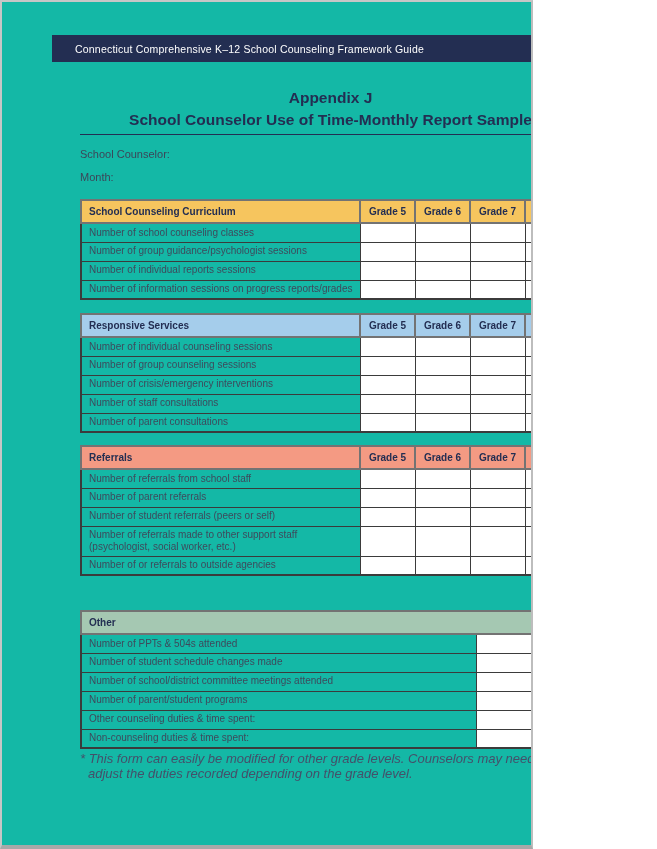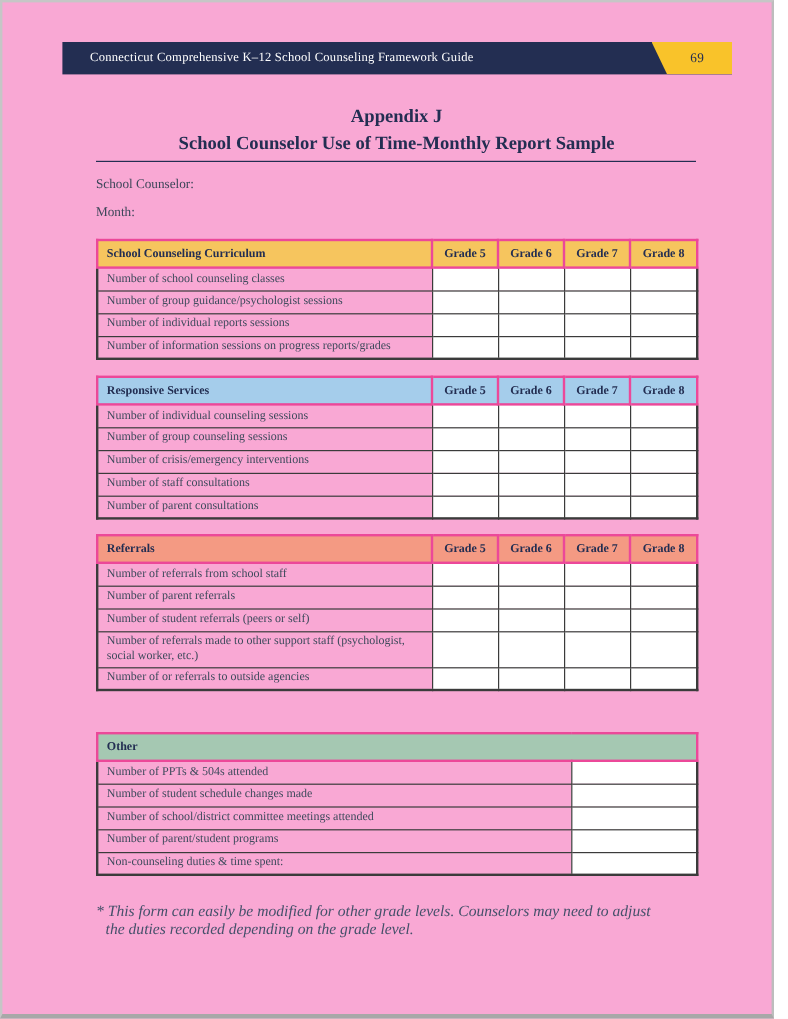--- a/index.html
+++ b/index.html
@@ -1,29 +1,28 @@
 <!DOCTYPE html>
 <html><head>
 <meta charset="utf-8">
 <style>
   * { margin: 0; padding: 0; box-sizing: border-box; }
   html, body { background: #ffffff; }
   body { font-family: "Liberation Sans", sans-serif; }
 
   .page {
     position: relative;
-    width: 645px;
+    width: 533px;
     height: 849px;
-    background: #f9a8d4;
+    background: #14b8a6;
     border-top: 2px solid #c6c6c6;
     border-left: 2px solid #c6c6c6;
     border-right: 2px solid #bdbdbd;
     border-bottom: 4px solid #a8a8a8;
     overflow: hidden;
-    font-family: Liberation Serif, serif;
   }
 
   
   .topbar {
     position: absolute;
     left: 50px; top: 33px;
     width: 558px; height: 27px;
     background: #232e52;
     display: flex;
     align-items: center;
@@ -81,21 +80,21 @@
   .tbl-2 { top: 443px; }
   .tbl-3 { top: 608px; }
 
   table.grid {
     border-collapse: collapse;
     table-layout: fixed;
     width: 500px;
     border: 2px solid #3b3b3b;
   }
   table.grid th {
-    border: 2px solid #ec4899;
+    border: 2px solid #737373;
     font-size: 10px;
     color: #232e52;
     font-weight: bold;
     height: 23px;
     vertical-align: middle;
   }
   table.grid th.title-cell { text-align: left; padding-left: 7px; }
   table.grid th.grade-cell { text-align: center; }
   table.grid td {
     border: 1px solid #3b3b3b;
@@ -327,20 +326,24 @@
           </tr>
           <tr>
             <td class="label-cell">Number of school/district committee meetings attended</td>
             <td class="entry-cell"></td>
           </tr>
           <tr>
             <td class="label-cell">Number of parent/student programs</td>
             <td class="entry-cell"></td>
           </tr>
           <tr>
+            <td class="label-cell">Other counseling duties &amp; time spent:</td>
+            <td class="entry-cell"></td>
+          </tr>
+          <tr>
             <td class="label-cell">Non-counseling duties &amp; time spent:</td>
             <td class="entry-cell"></td>
           </tr>
         </tbody>
       </table>
     </div>
 
   <div class="footnote">* This form can easily be modified for other grade levels. Counselors may need to adjust the duties recorded depending on the grade level.</div>
 
 </div>

